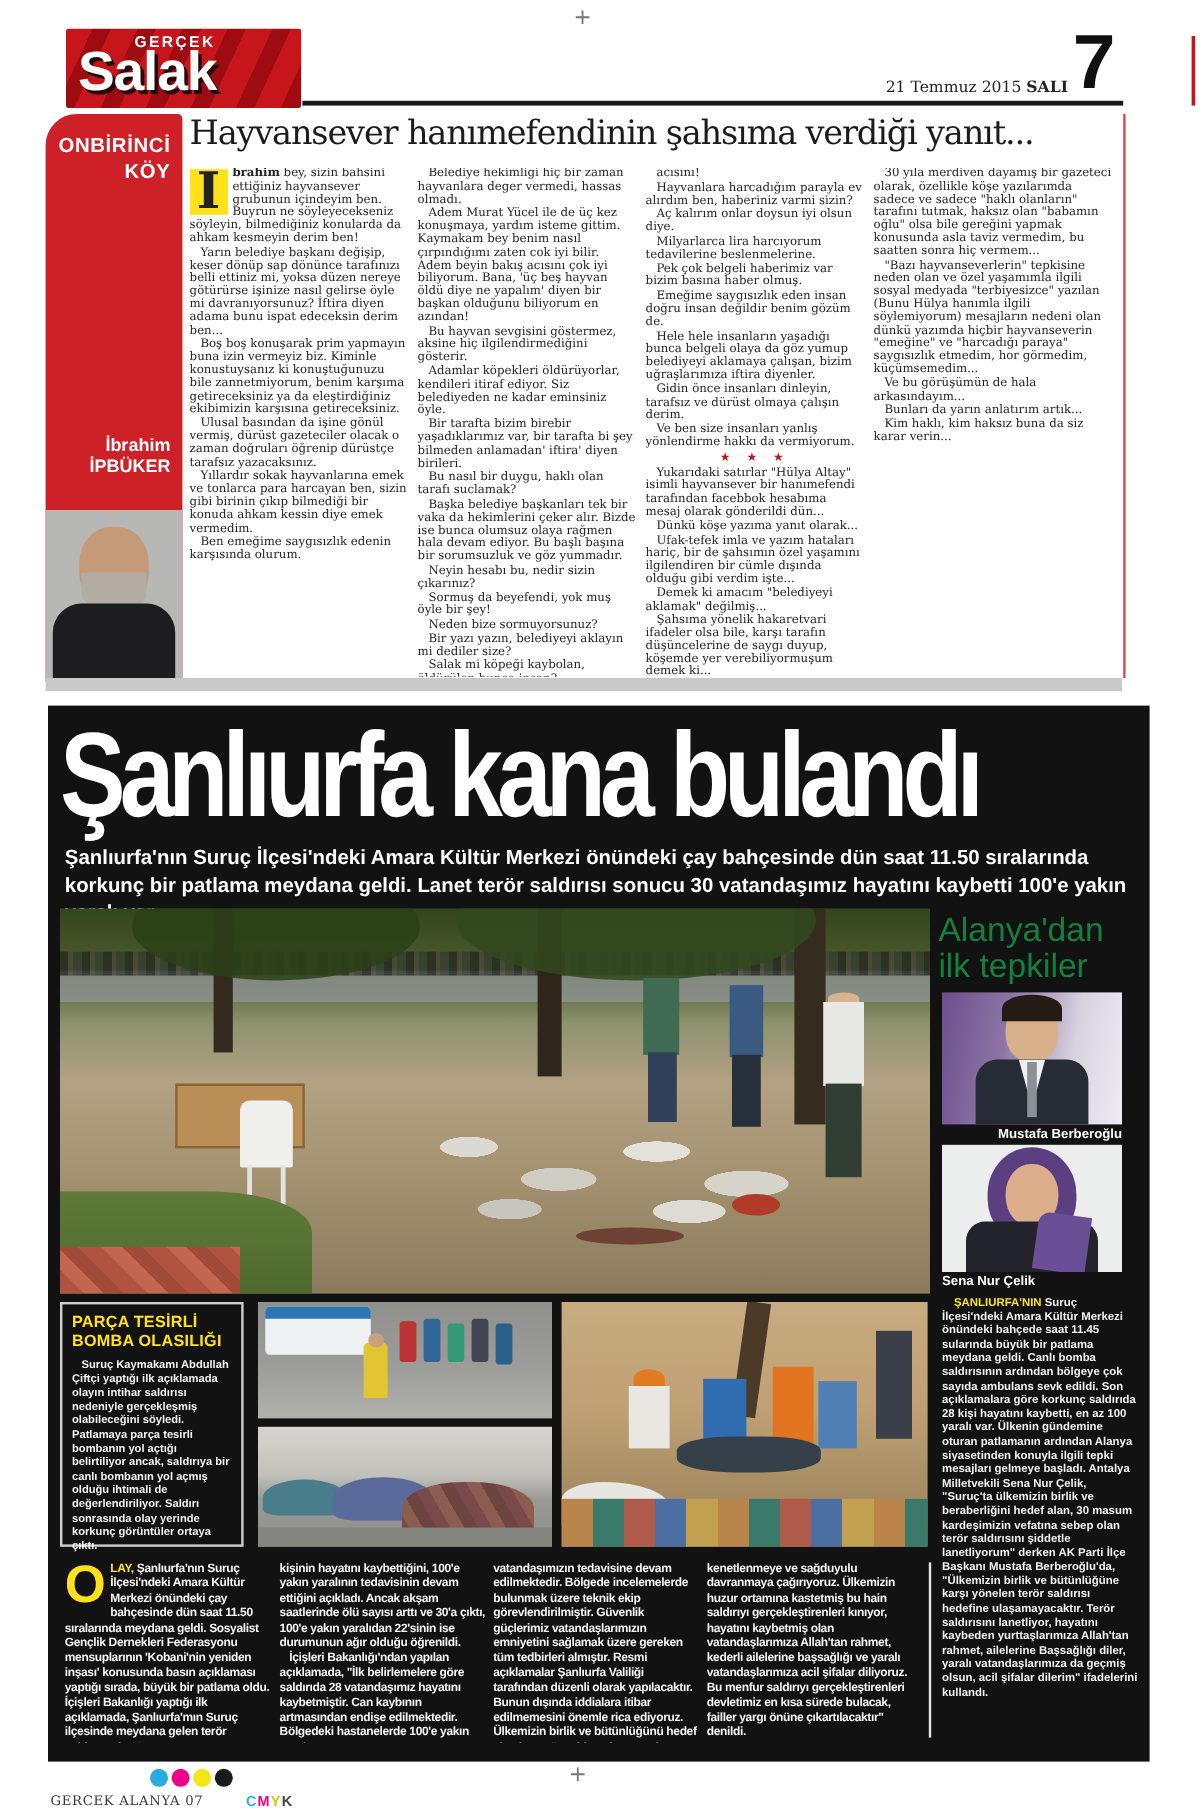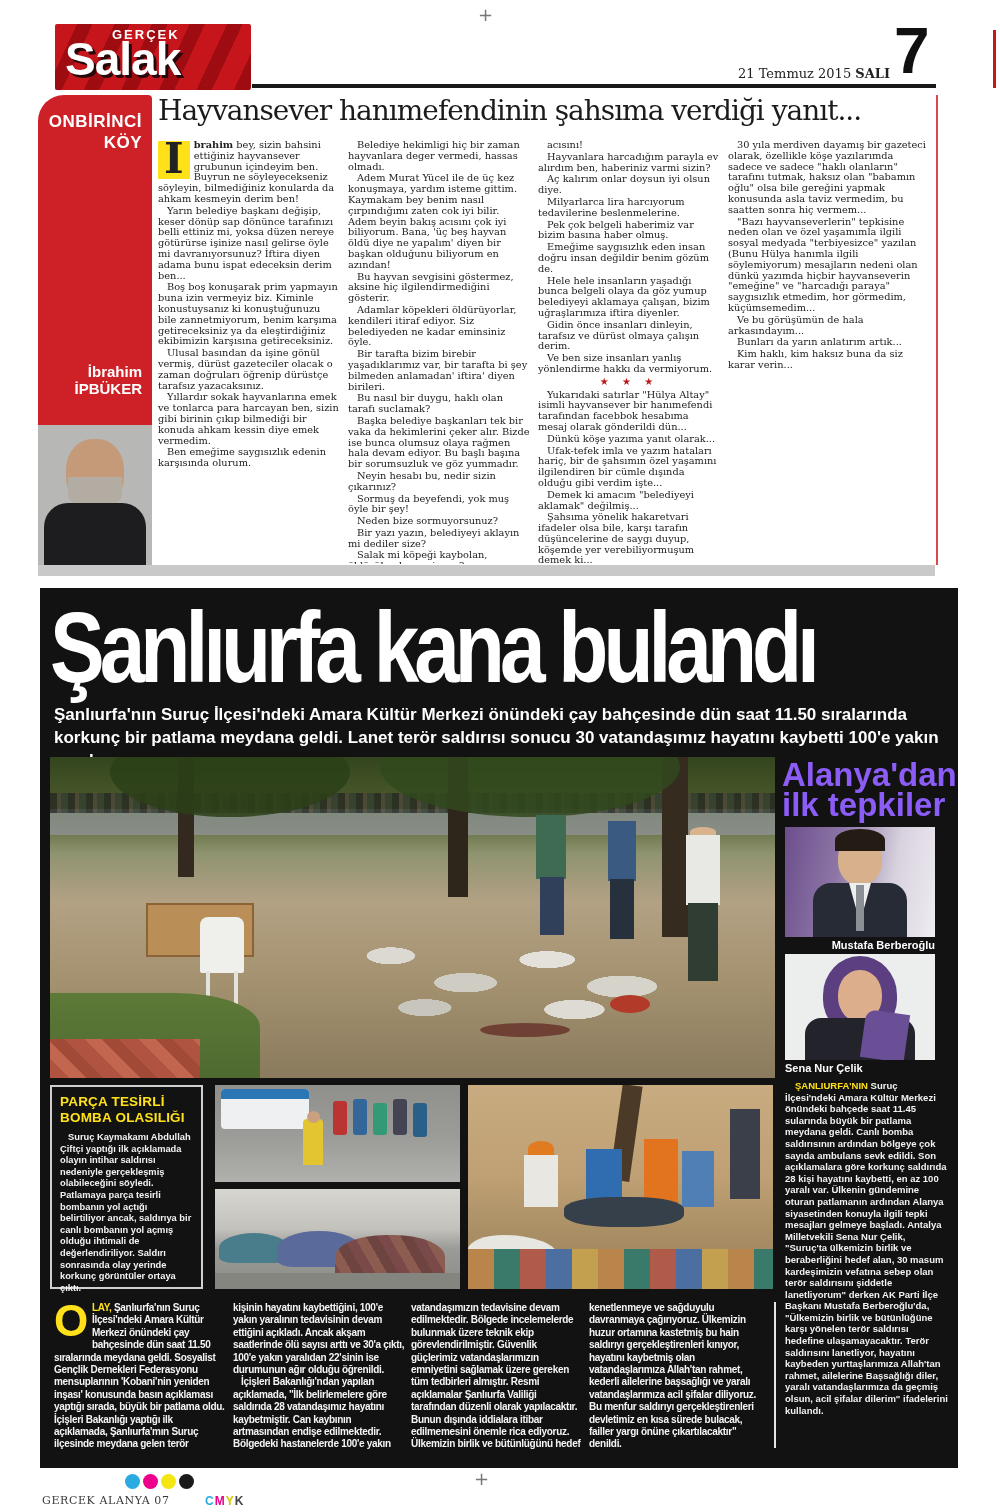--- a/index.html
+++ b/index.html
@@ -60,22 +60,22 @@
   .parca p{margin:0;color:#f3f3f3;font-size:9.3px;line-height:11.6px;font-weight:bold;text-indent:8px;}
 
   .bcol{position:absolute;top:714px;height:150px;width:172px;overflow:hidden;
         font-size:10px;line-height:12.4px;font-weight:bold;letter-spacing:-.3px;color:#f5f5f5;}
   .bcol p{margin:0;text-indent:8px;}
   .bcol p:first-child{text-indent:0;}
   .dropO{float:left;color:#ffe11a;font-size:44px;line-height:38px;font-weight:bold;margin:0 4px 0 0;}
   .ylw{color:#ffe11a;}
   .divider-v{position:absolute;left:734px;top:714px;width:2px;height:146px;background:#e5e5e5;}
 
-  .sb-heading{position:absolute;left:742px;top:172px;width:164px;font-size:33px;line-height:30px;
-              font-weight:bold;color:#8b5cf6;}
+  .sb-heading{position:absolute;left:742px;top:172px;width:164px;font-size:28px;line-height:30px;
+              font-weight:normal;color:#15803d;}
   .sb-story{position:absolute;left:745px;top:492px;width:163px;height:376px;overflow:hidden;
             font-size:9.5px;line-height:11.6px;font-weight:bold;color:#f2f2f2;}
   .sb-story p{margin:0;text-indent:10px;}
 
   
   .dot{position:absolute;top:1474px;width:15px;height:15px;border-radius:50%;}
   .footer-name{position:absolute;left:42px;top:1494px;font-size:11px;letter-spacing:.6px;color:#3a3a3a;
                font-family:"DejaVu Serif",serif;}
   .cmyk{position:absolute;left:205px;top:1494px;font-size:12px;font-weight:bold;letter-spacing:1px;}
 </style>

